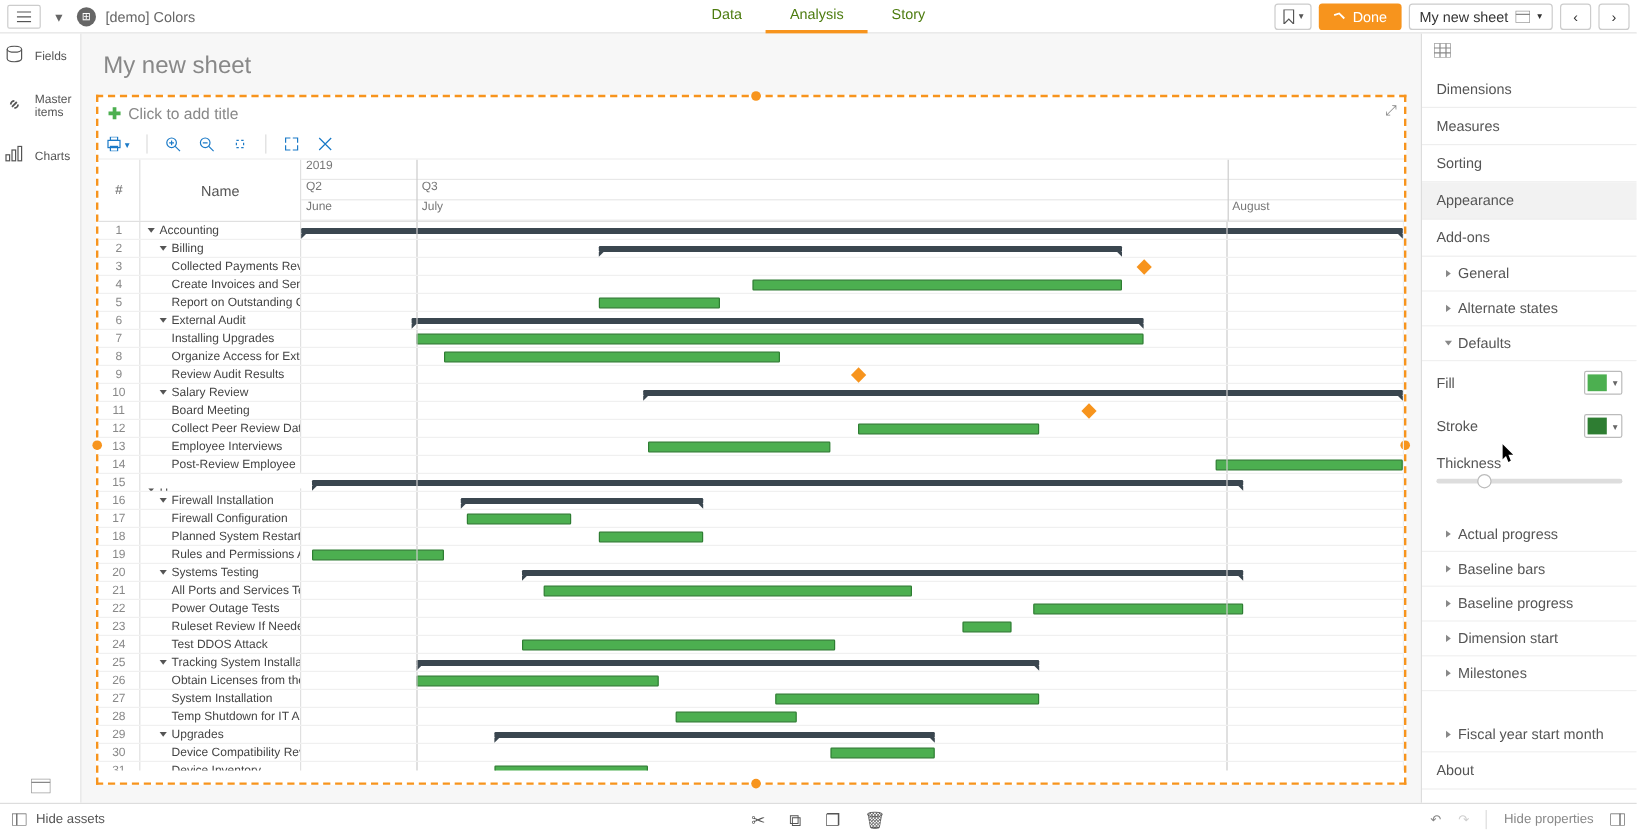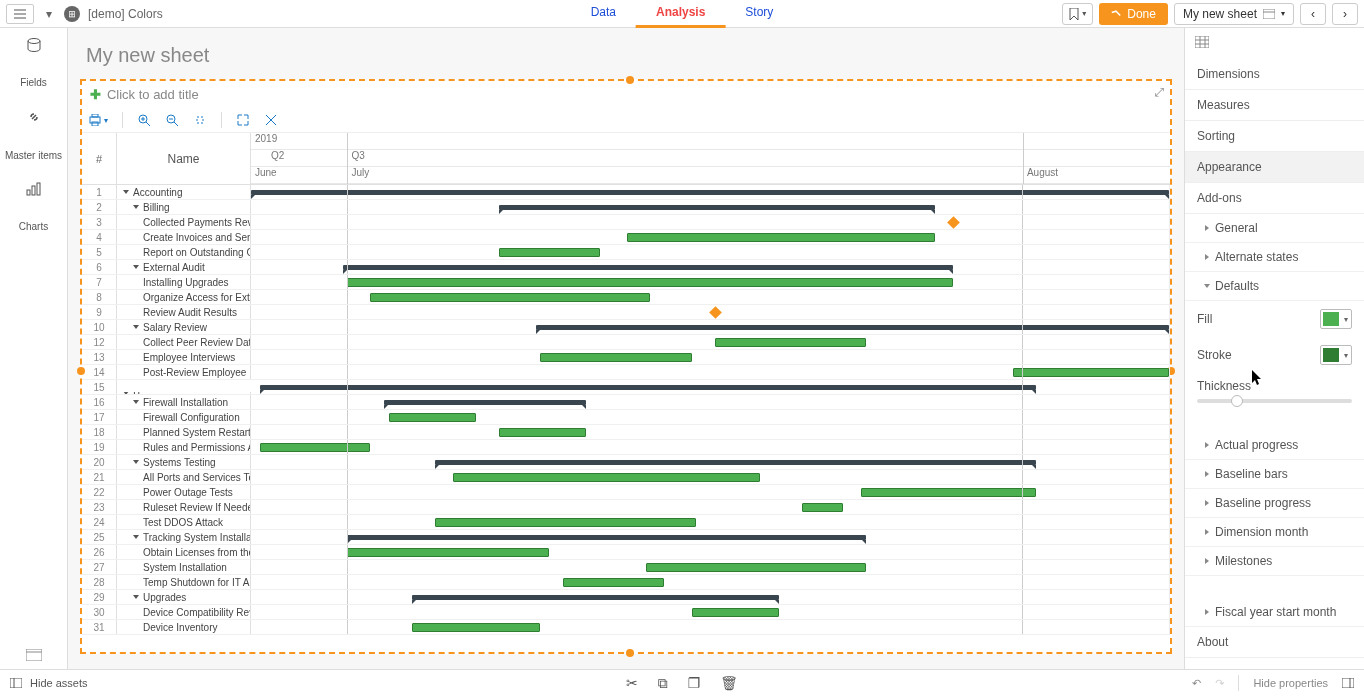--- a/index.html
+++ b/index.html
@@ -6,31 +6,31 @@
 body { font-family: "Segoe UI", Arial, sans-serif; font-size: 12px; color: #333; background: #fff; overflow: hidden; width: 1364px; height: 696px; position: relative; }
 
 
 .topbar { height: 28px; border-bottom: 1px solid #ddd; display: flex; align-items: center; padding: 0 6px; }
 .topbar-left { display: flex; align-items: center; gap: 8px; }
 .menu-btn { width: 28px; height: 20px; display: flex; align-items: center; justify-content: center; border: 1px solid #ccc; border-radius: 2px; gap: 2px; }
 .dropdown-arrow { width: 14px; display: flex; align-items: center; justify-content: center; color: #666; }
 .app-icon { width: 16px; height: 16px; border-radius: 50%; background: #666; display: flex; align-items: center; justify-content: center; color: #fff; font-size: 9px; }
 .app-name { color: #666; font-size: 12px; }
 .topbar-center { position: absolute; left: 50%; transform: translateX(-50%); display: flex; gap: 0; }
-.main-tab { padding: 6px 20px; font-size: 12px; color: #1d4ed8; cursor: pointer; }
-.main-tab.active { font-weight: 700; color: #ef4444; border-bottom: 3px solid #f7941d; }
+.main-tab { padding: 6px 20px; font-size: 12px; color: #4d7c0f; cursor: pointer; }
+.main-tab.active { font-weight: 400; color: #4d7c0f; border-bottom: 3px solid #f7941d; }
 .topbar-right { margin-left: auto; display: flex; align-items: center; gap: 6px; }
 .icon-btn { border: 1px solid #ccc; border-radius: 3px; padding: 3px 6px; display: flex; align-items: center; gap: 3px; font-size: 11px; color: #555; height: 22px; }
 .done-btn { background: #f7941d; color: #fff; border: none; padding: 4px 12px; display: flex; align-items: center; gap: 6px; border-radius: 3px; height: 22px; }
 .sheet-selector { border: 1px solid #ccc; border-radius: 3px; padding: 3px 8px; display: flex; align-items: center; gap: 6px; height: 22px; }
 .nav-arrow { border: 1px solid #ccc; border-radius: 3px; width: 26px; height: 22px; display: flex; align-items: center; justify-content: center; }
 
 
 .left-sidebar { position: absolute; left: 0; top: 28px; bottom: 27px; width: 68px; border-right: 1px solid #ddd; background: #fff; display: flex; flex-direction: column; }
-.asset-tab { display: flex; flex-direction: column; align-items: center; padding: 10px 4px; gap: 21px; color: #555; border-bottom: 1px solid transparent; }
+.asset-tab { display: flex; flex-direction: row; align-items: center; padding: 10px 4px; gap: 9px; color: #555; border-bottom: 1px solid transparent; }
 .asset-tab .icon { font-size: 16px; }
 .asset-tab .label { font-size: 10px; }
 .sheets-toggle { margin-top: auto; padding: 8px; display: flex; justify-content: center; color: #666; }
 
 
 .main { position: absolute; left: 68px; top: 28px; right: 180px; bottom: 27px; background: #f7f7f7; padding: 12px; overflow: hidden; }
 .sheet-title { font-size: 20px; color: #888; padding: 4px 6px 12px; }
 .viz-container { border: 2px dashed #f7941d; background: #fff; position: relative; height: calc(100% - 42px); }
 .viz-title { padding: 6px 8px; color: #888; font-size: 13px; display: flex; align-items: center; gap: 6px; }
 .viz-toolbar { padding: 4px 6px; border-bottom: 1px solid #eee; display: flex; align-items: center; gap: 14px; }
@@ -214,21 +214,21 @@
     </div>
     <div class="gantt-wrap">
       <div class="gantt-header">
         <div class="gantt-rowcol">#</div>
         <div class="gantt-namecol">Name</div>
         <div class="gantt-timehead">
           <div class="yearrow">
               <span class="label" style="left:0">2019</span>
             </div>
           <div class="qrow">
-              <span class="label" style="left:16px">Q2</span>
+              <span class="label" style="left:0">Q2</span>
               <span class="label" style="left:10.5%">Q3</span>
             </div>
           <div class="monthrow">
               <span class="label" style="left:0">June</span>
               <span class="label" style="left:10.5%">July</span>
               <span class="label" style="left:84%">August</span>
             </div>
           <div class="vline" style="left:10.5%"></div>
           <div class="vline" style="left:84%"></div>
         </div>
@@ -337,20 +337,31 @@
             </div>
           </div>
           <div class="gantt-row">
             <div class="num">10</div>
             <div class="name" style="padding-left: 16px;">
               <span style="display:inline-block;width:0;height:0;border-top:4px solid #555;border-left:3px solid transparent;border-right:3px solid transparent;margin-right:4px;vertical-align:middle"></span>
               <span>Salary Review</span>
             </div>
             <div class="lanes">
               <div class="bar summary" style="left: 31%; width: 69%;"></div>
+              <div class="vline" style="left: 10.5%;"></div>
+              <div class="vline" style="left: 84%;"></div>
+            </div>
+          </div>
+          <div class="gantt-row">
+            <div class="num">11</div>
+            <div class="name" style="padding-left: 26px;">
+              <span>Board Meeting</span>
+            </div>
+            <div class="lanes">
+              <div class="milestone" style="left: calc(71.5% - 4px);"></div>
               <div class="vline" style="left: 10.5%;"></div>
               <div class="vline" style="left: 84%;"></div>
             </div>
           </div>
           <div class="gantt-row">
             <div class="num">12</div>
             <div class="name" style="padding-left: 26px;">
               <span>Collect Peer Review Data</span>
             </div>
             <div class="lanes">
@@ -629,21 +640,21 @@
   <div class="sub">
       <span class="caret"></span>
       <span>Baseline bars</span>
     </div>
   <div class="sub">
       <span class="caret"></span>
       <span>Baseline progress</span>
     </div>
   <div class="sub">
       <span class="caret"></span>
-      <span>Dimension month</span>
+      <span>Dimension start</span>
     </div>
   <div class="sub">
       <span class="caret"></span>
       <span>Milestones</span>
     </div>
   <div style="height:22px"></div>
   <div class="sub">
       <span class="caret"></span>
       <span>Fiscal year start month</span>
     </div>

